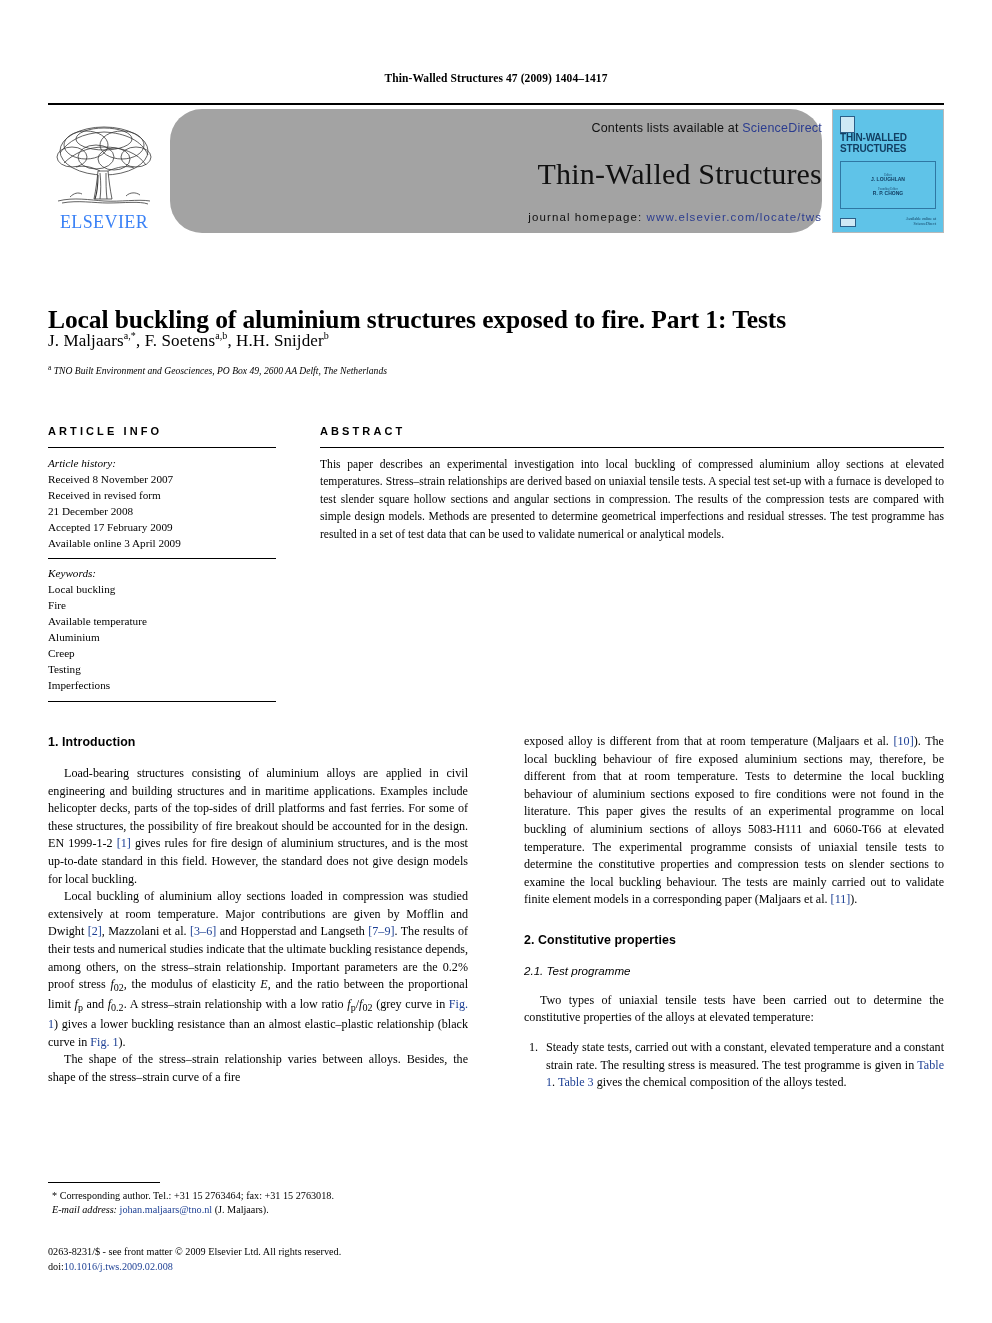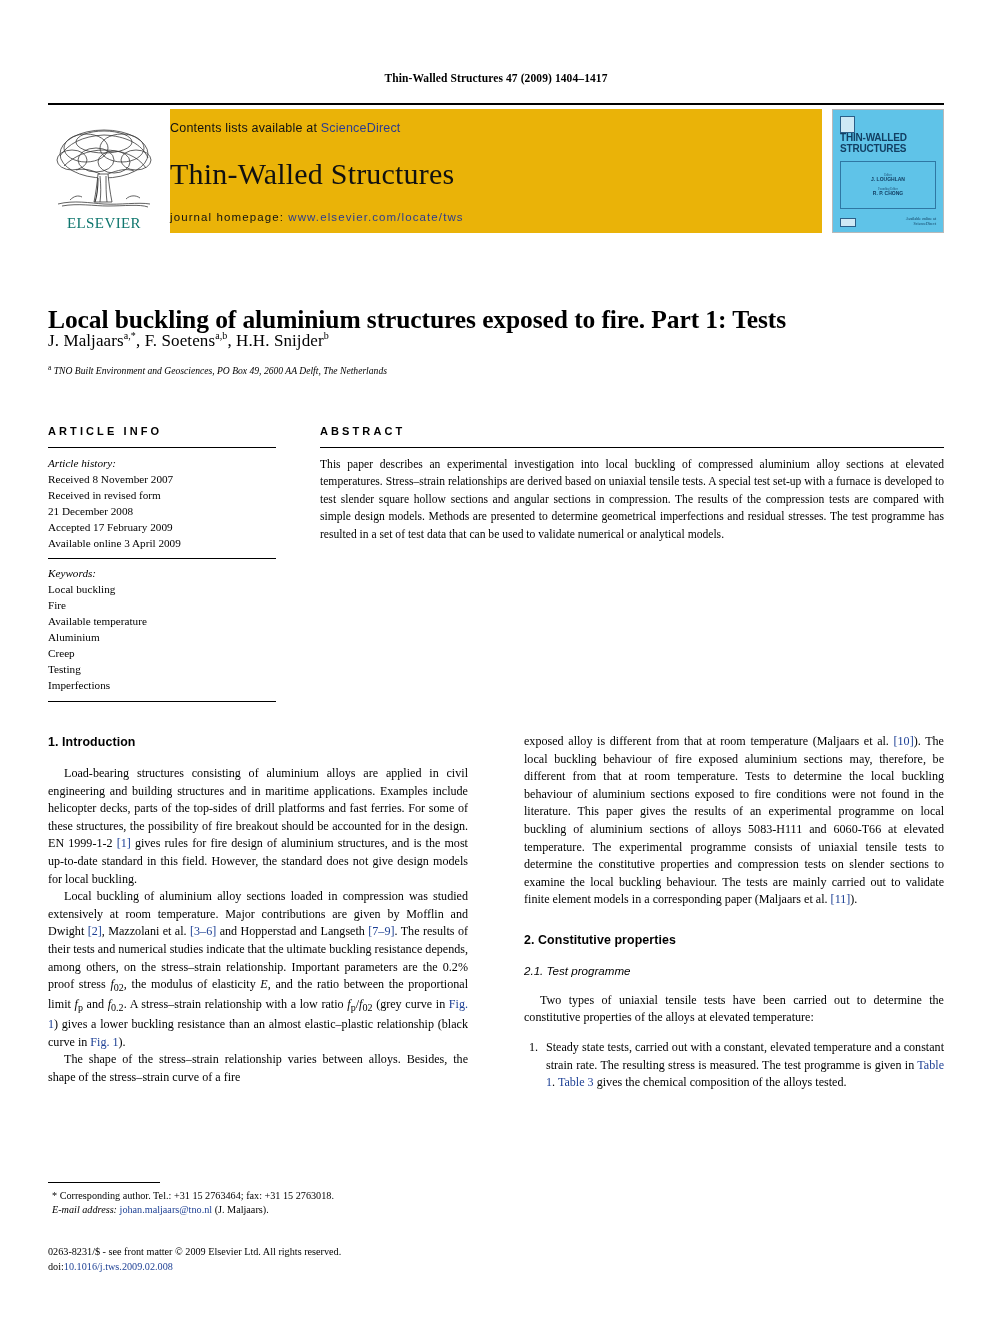--- a/index.html
+++ b/index.html
@@ -60,39 +60,40 @@
     display: flex;
     flex-direction: column;
     justify-content: flex-end;
     align-items: center;
     padding-bottom: 2px;
     box-sizing: border-box;
   }
   .tree-svg { display: block; }
   .elsevier-word {
     font-family: "Liberation Serif", serif;
-    font-size: 15px;
+    font-size: 18px;
     letter-spacing: 0.4px;
-    color: #0f766e;
+    color: #3b82f6;
     line-height: 1;
     margin-top: 0;
   }
 
   
   .banner {
     flex: 1 1 auto;
-    background: #eab308;
+    background: #a3a3a3;
     position: relative;
     display: flex;
     flex-direction: column;
-    align-items: flex-start;
+    align-items: flex-end;
     justify-content: space-between;
     padding: 12px 0 10px 0;
     box-sizing: border-box;
     margin-left: 10px;
+    border-radius: 32px;
   }
   .contents-line {
     font-family: "Liberation Sans", sans-serif;
     font-size: 12.5px;
     color: #111;
     letter-spacing: 0.2px;
   }
   .contents-line .sd {
     color: #2b3c8f;
   }

